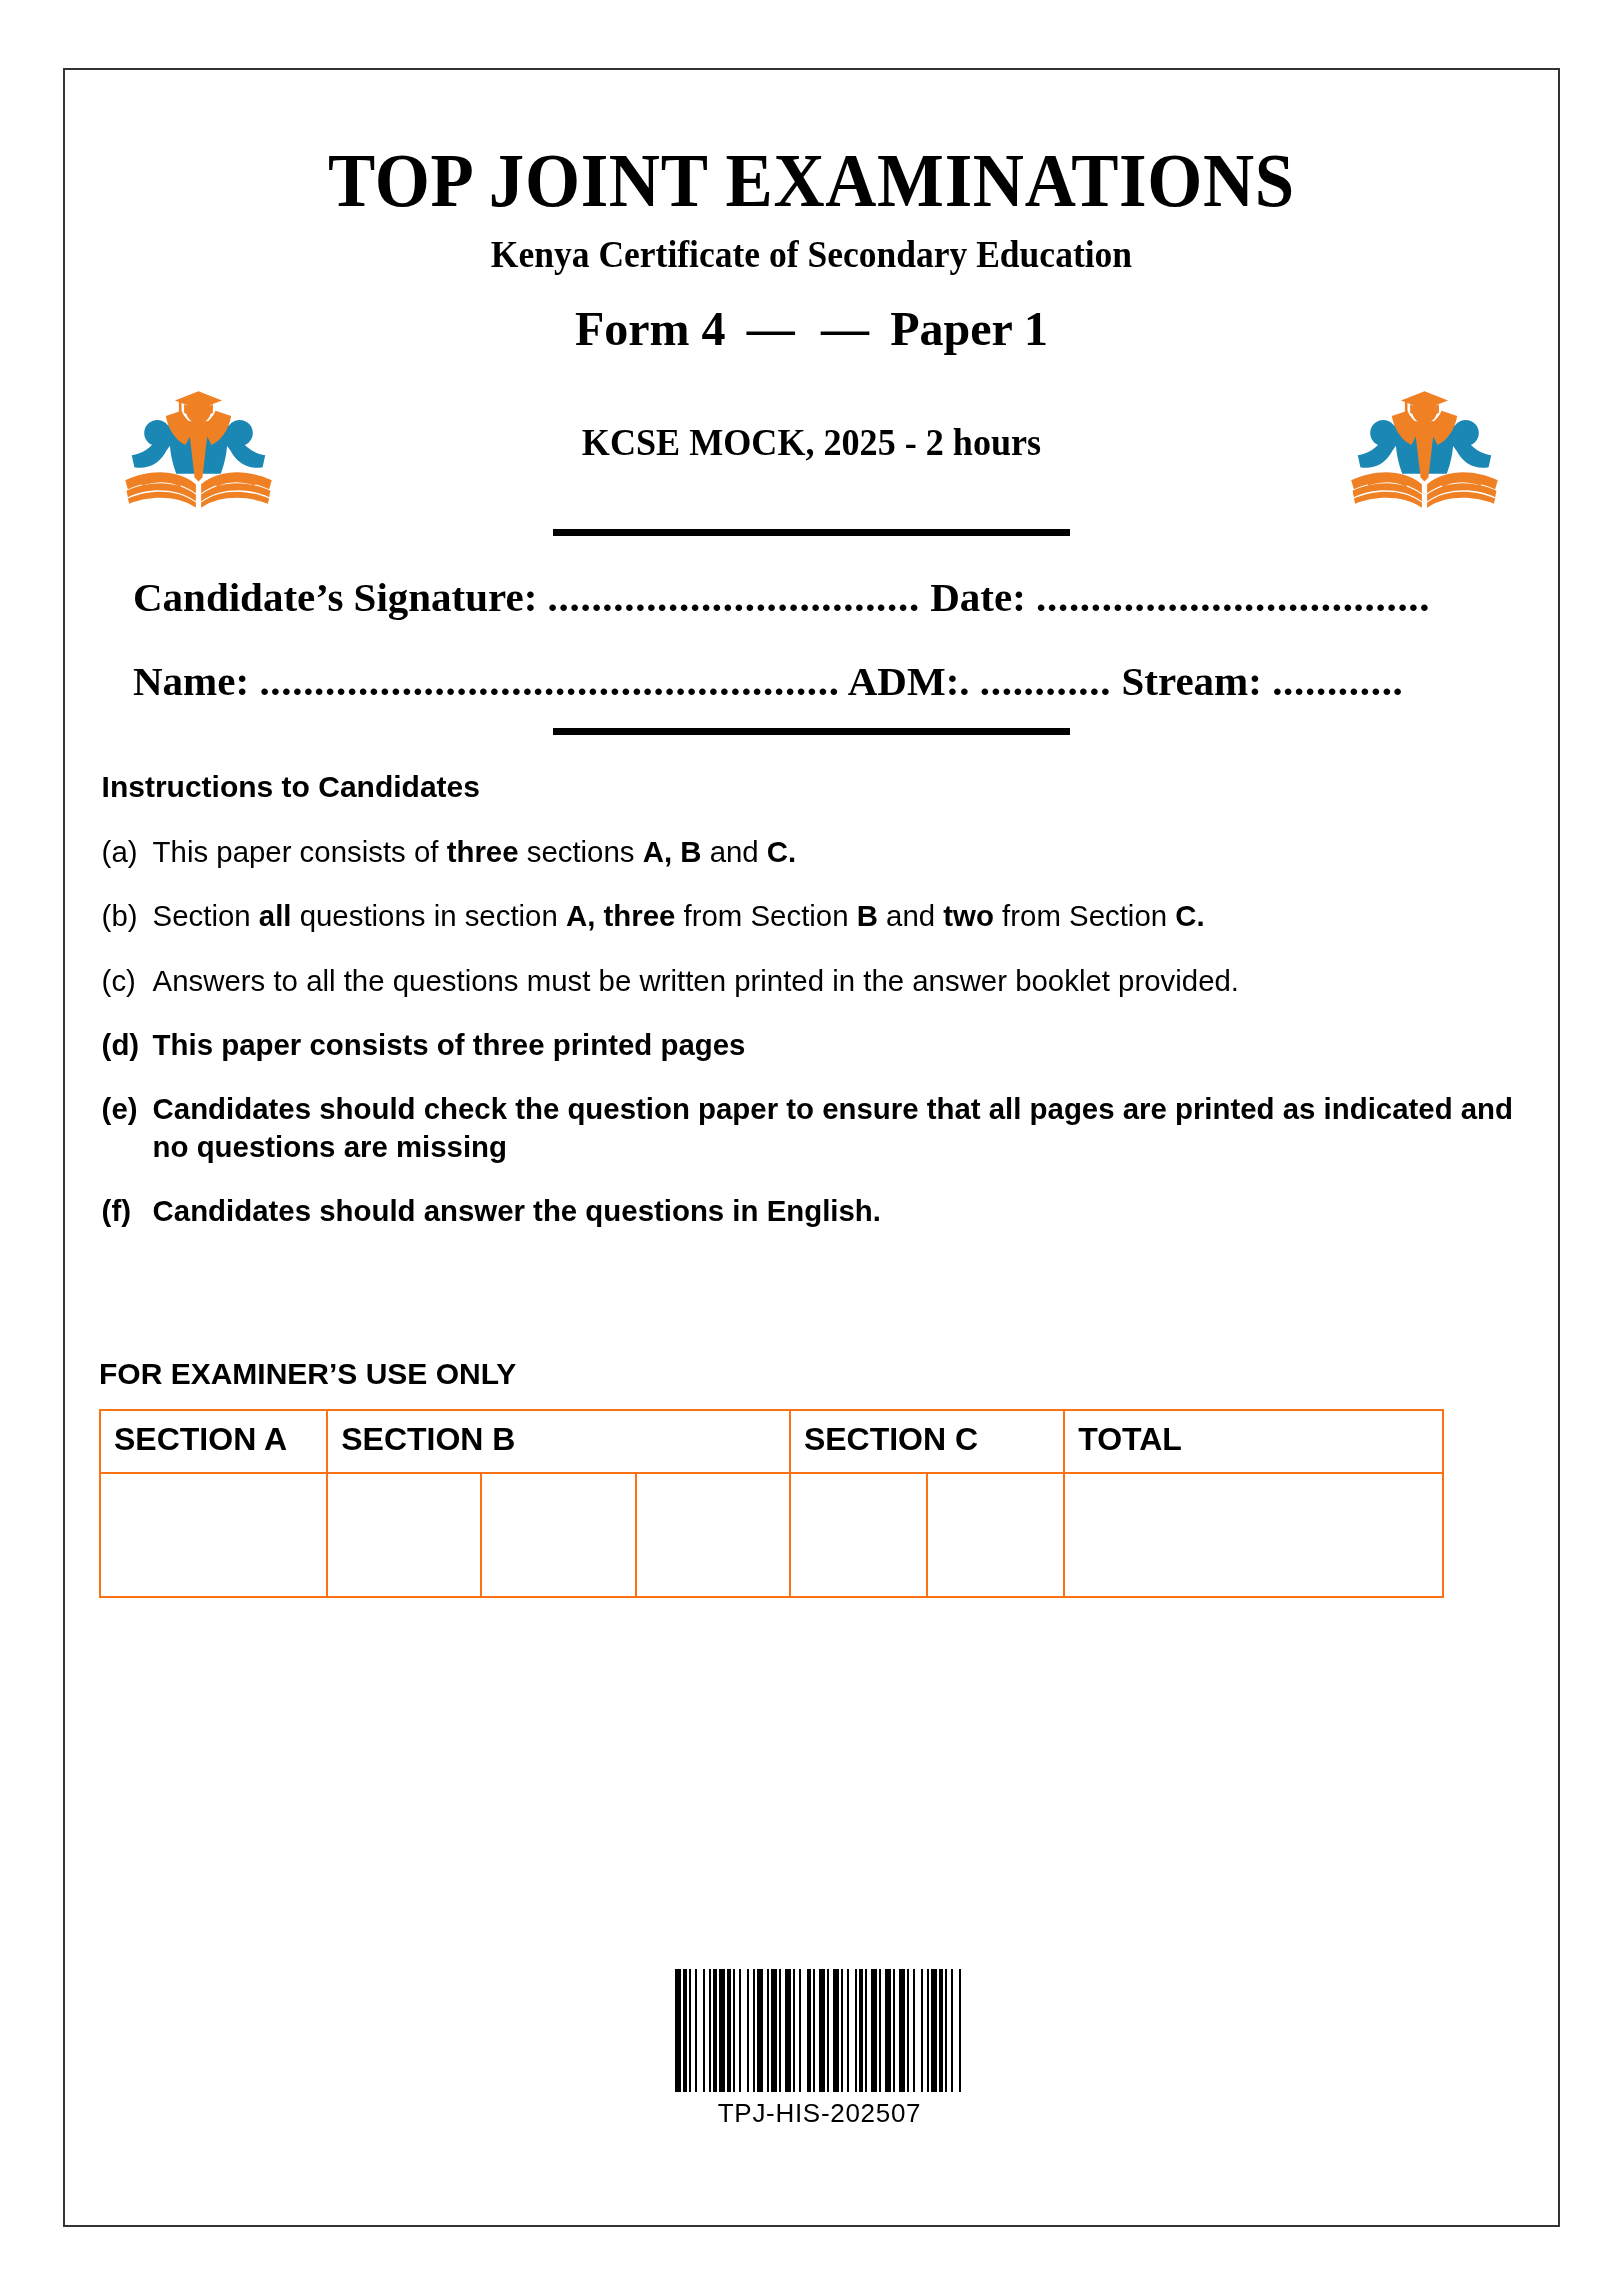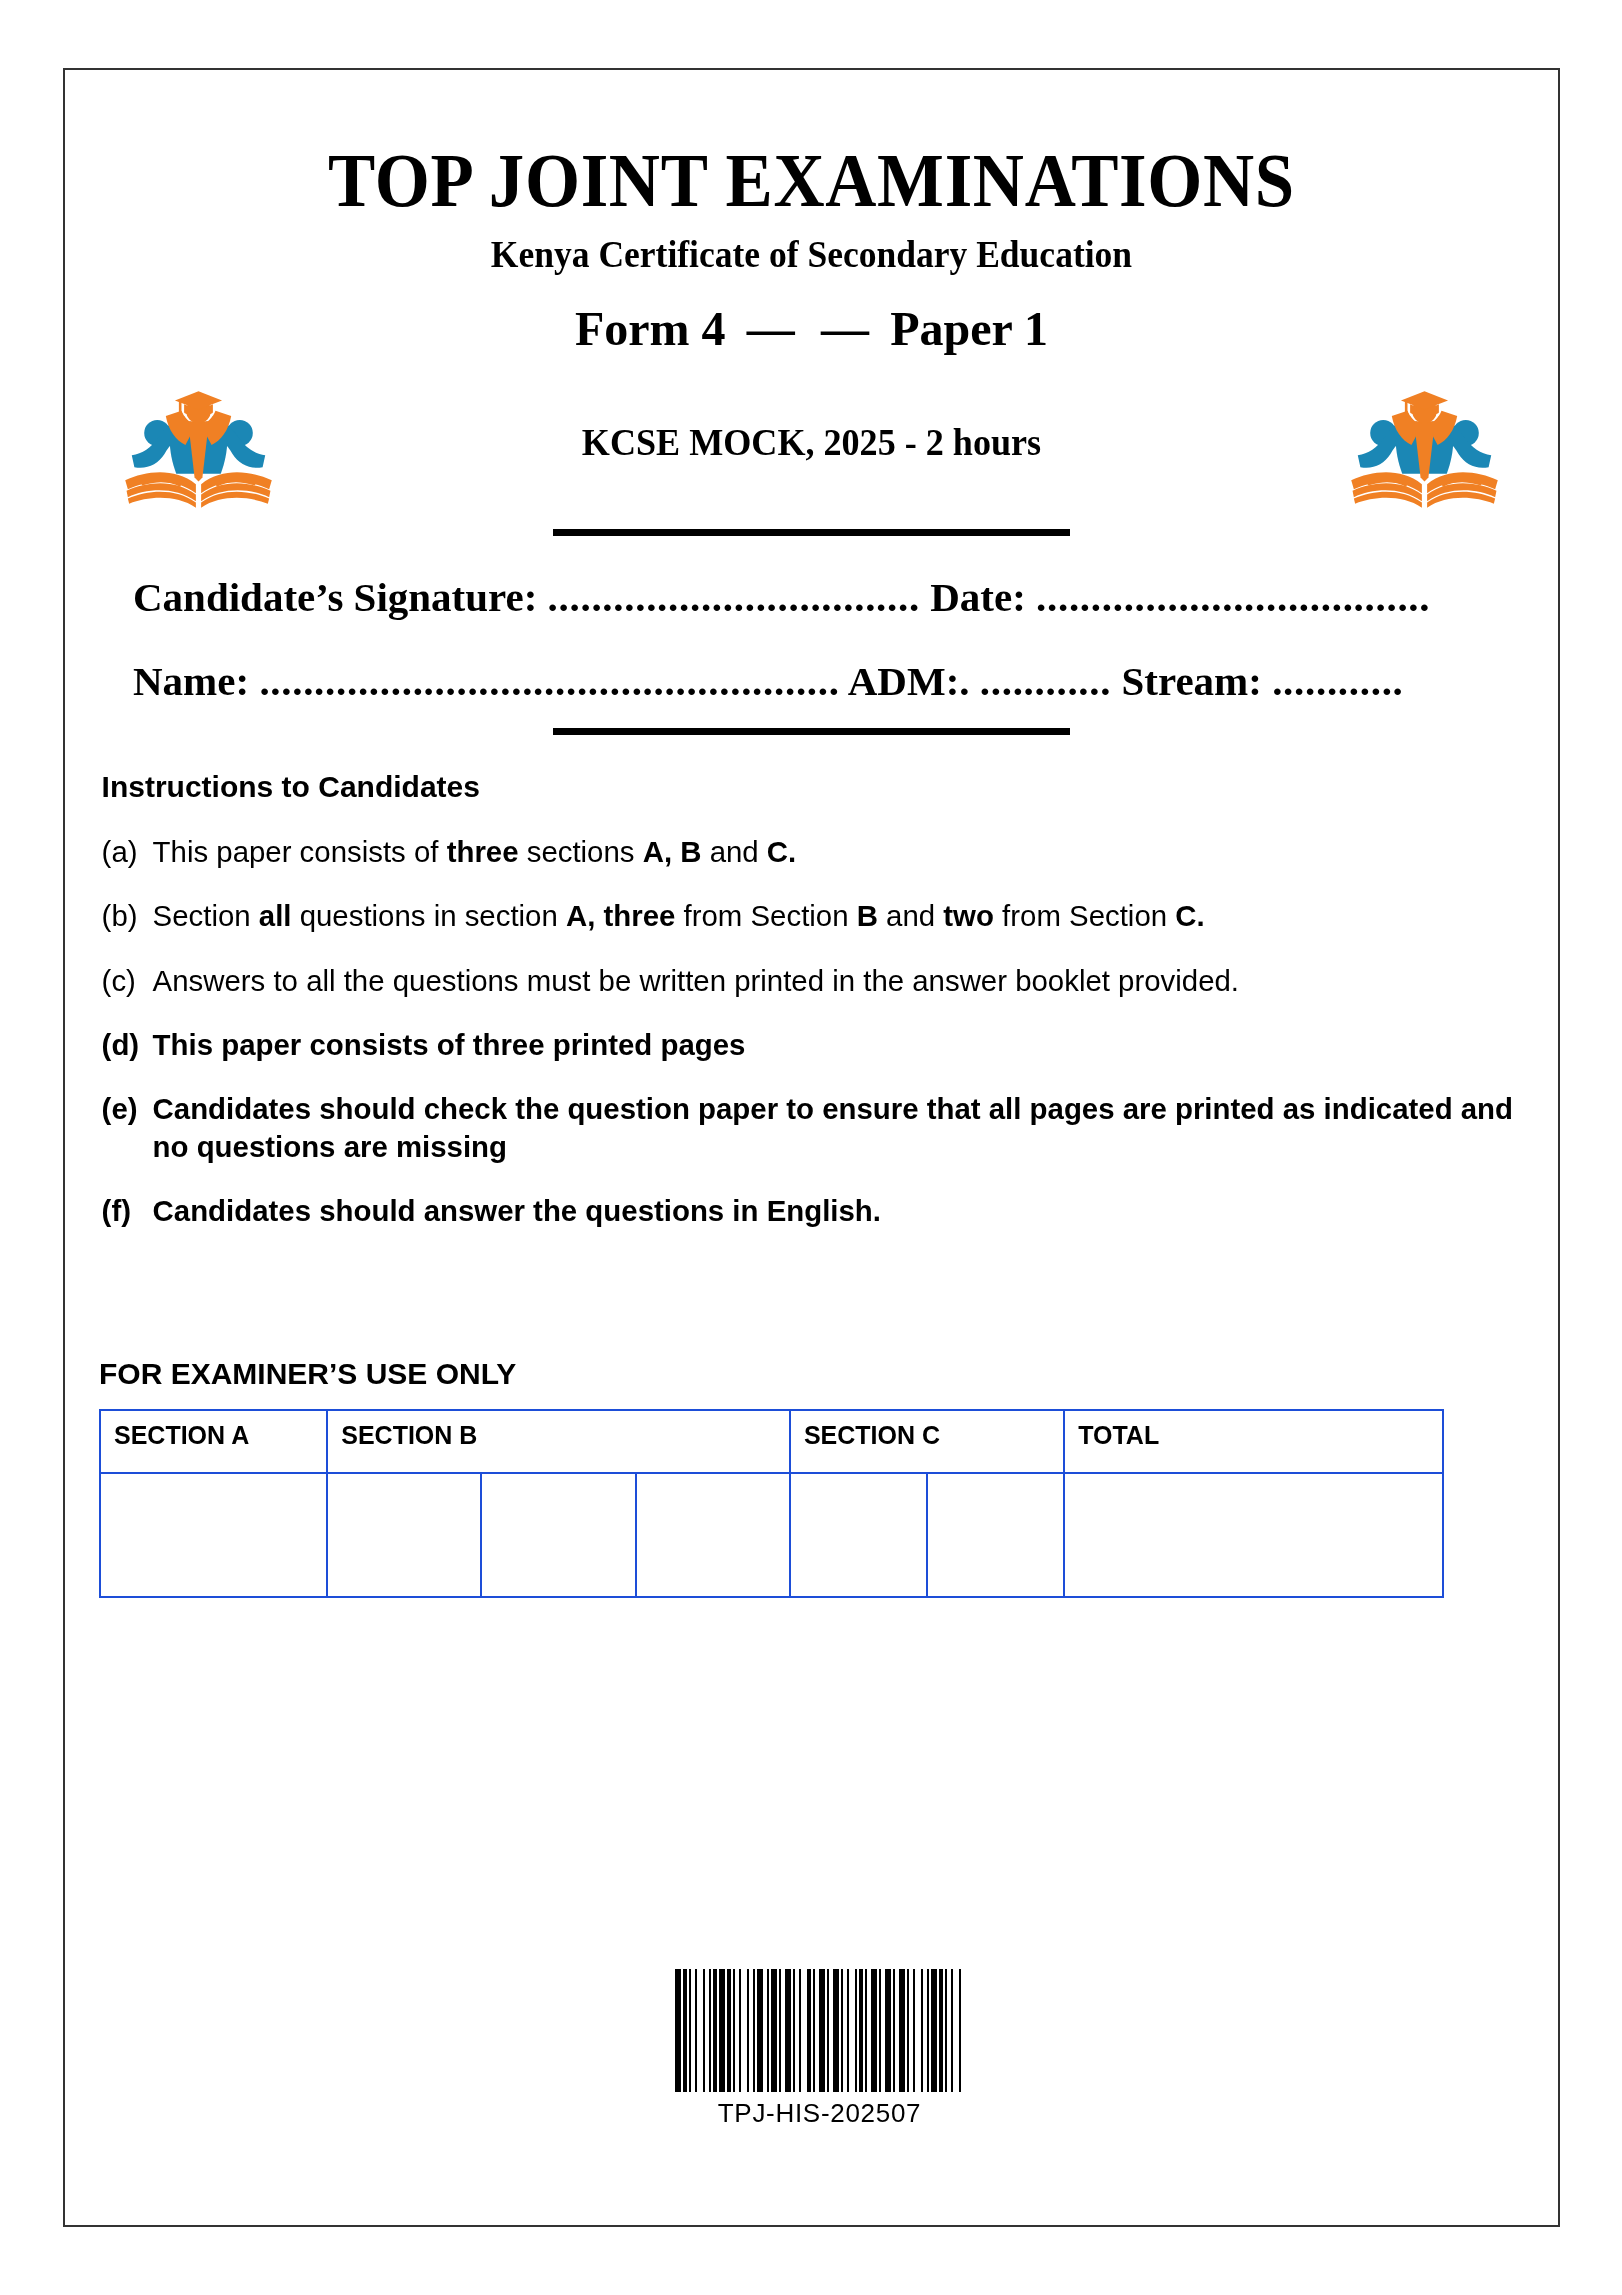--- a/index.html
+++ b/index.html
@@ -154,23 +154,23 @@
     font-size: 30px;
     font-weight: bold;
   }
   table.examiner {
     margin-top: 18.3px;
     width: 1345px;
     border-collapse: collapse;
     table-layout: fixed;
   }
   table.examiner td {
-    border: 2px solid #1d4ed8;
+    border: 2px solid #f97316;
     height: 63px;
-    font-size: 25px;
+    font-size: 32px;
     font-weight: bold;
     padding: 10.5px 13px 0 13px;
     vertical-align: top;
   }
   table.examiner tr.body-row td { height: 124px; }
 
   
   .barcode-wrap {
     position: absolute;
     left: 0; right: 0;

